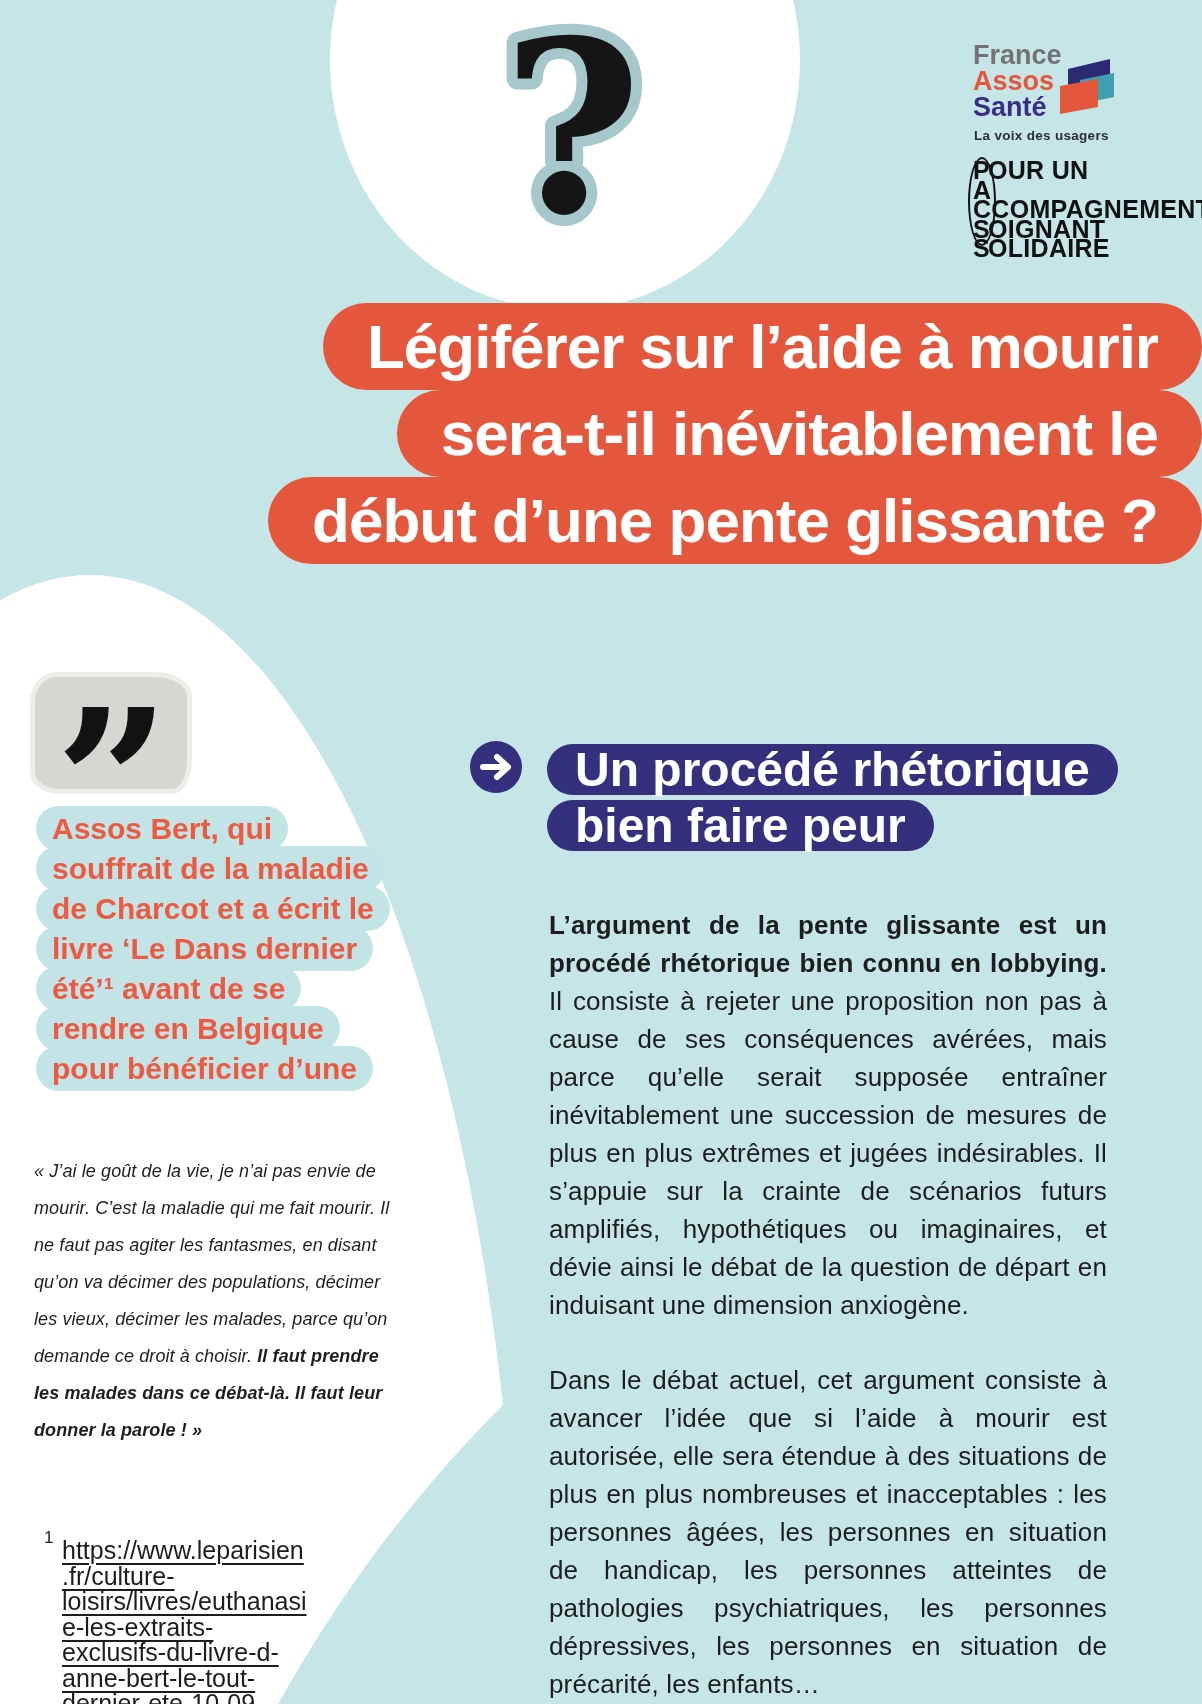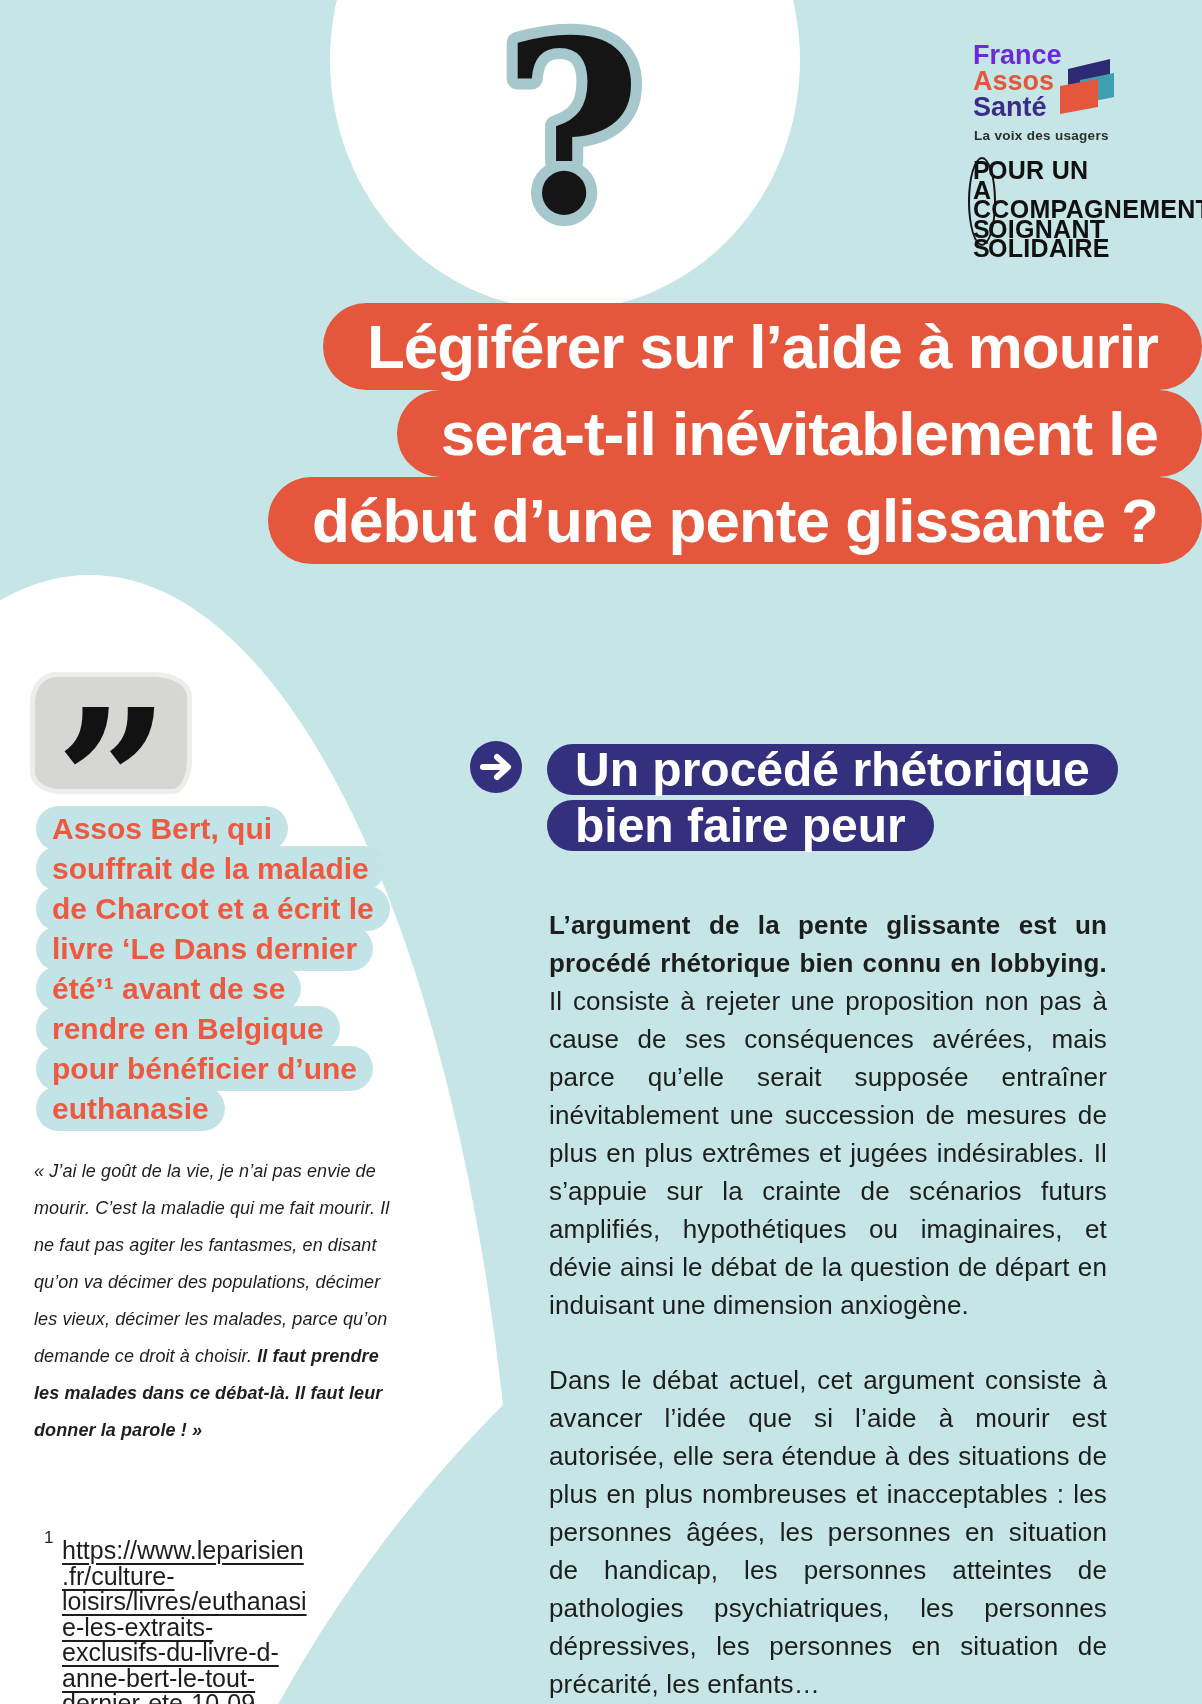--- a/index.html
+++ b/index.html
@@ -14,21 +14,21 @@
   
   .top-blob{left:330px;top:-190px;width:470px;height:500px;background:#fff;border-radius:50%;z-index:1;}
   .left-blob{left:-340px;top:575px;width:860px;height:2300px;background:#fff;border-radius:50%;z-index:1;}
   .corner-teal{left:112px;top:1012px;width:2676px;height:2676px;background:#c5e5e7;border-radius:50%;z-index:2;}
 
   
   .qmark{left:452px;top:6px;z-index:3;}
 
   
   .brand{left:973px;top:42px;z-index:3;font-weight:bold;font-size:27px;line-height:26px;letter-spacing:0;}
-  .brand .l1{color:#6d28d9;}
+  .brand .l1{color:#737373;}
   .brand .l2{color:#e4573c;}
   .brand .l3{color:#392d85;}
   .flags{left:1048px;top:56px;z-index:3;}
   .tagline{left:974px;top:128px;z-index:3;font-size:13.5px;font-weight:bold;color:#2e2e2e;letter-spacing:0.3px;}
   .pass{left:973px;top:161px;z-index:3;font-weight:bold;font-size:25px;line-height:19.5px;color:#111;letter-spacing:0.3px;}
   .pass-line .first{display:inline-block;width:15px;}
   .pass-oval{position:absolute;left:-5px;top:-4px;width:24px;height:85px;border:2.5px solid #141414;border-radius:50%;}
 
   
   .title-block{left:0;right:0;top:303px;z-index:3;display:flex;flex-direction:column;align-items:flex-end;}
@@ -114,21 +114,20 @@
 </div>
 
 <div class="abs hl-block">
   <div class="hl-pill">Assos Bert, qui</div>
   <div class="hl-pill">souffrait de la maladie</div>
   <div class="hl-pill">de Charcot et a écrit le</div>
   <div class="hl-pill">livre ‘Le Dans dernier</div>
   <div class="hl-pill">été’¹ avant de se</div>
   <div class="hl-pill">rendre en Belgique</div>
   <div class="hl-pill">pour bénéficier d’une</div>
-  <div class="hl-pill">euthanasie</div>
 </div>
 
 <div class="abs pquote">
   <span>« J’ai le goût de la vie, je n’ai pas envie de mourir. C’est la maladie qui me fait mourir. Il ne faut pas agiter les fantasmes, en disant qu’on va décimer des populations, décimer les vieux, décimer les malades, parce qu’on demande ce droit à choisir. </span><span class="b">Il faut prendre les malades dans ce débat-là. Il faut leur donner la parole ! »</span>
 </div>
 
 <div class="abs footnote">
   <span class="marker">1</span>
   <span class="link">https://www.leparisien.fr/culture-loisirs/livres/euthanasie-les-extraits-exclusifs-du-livre-d-anne-bert-le-tout-dernier-ete-10-09-2017-7248798.php</span>
 </div>

